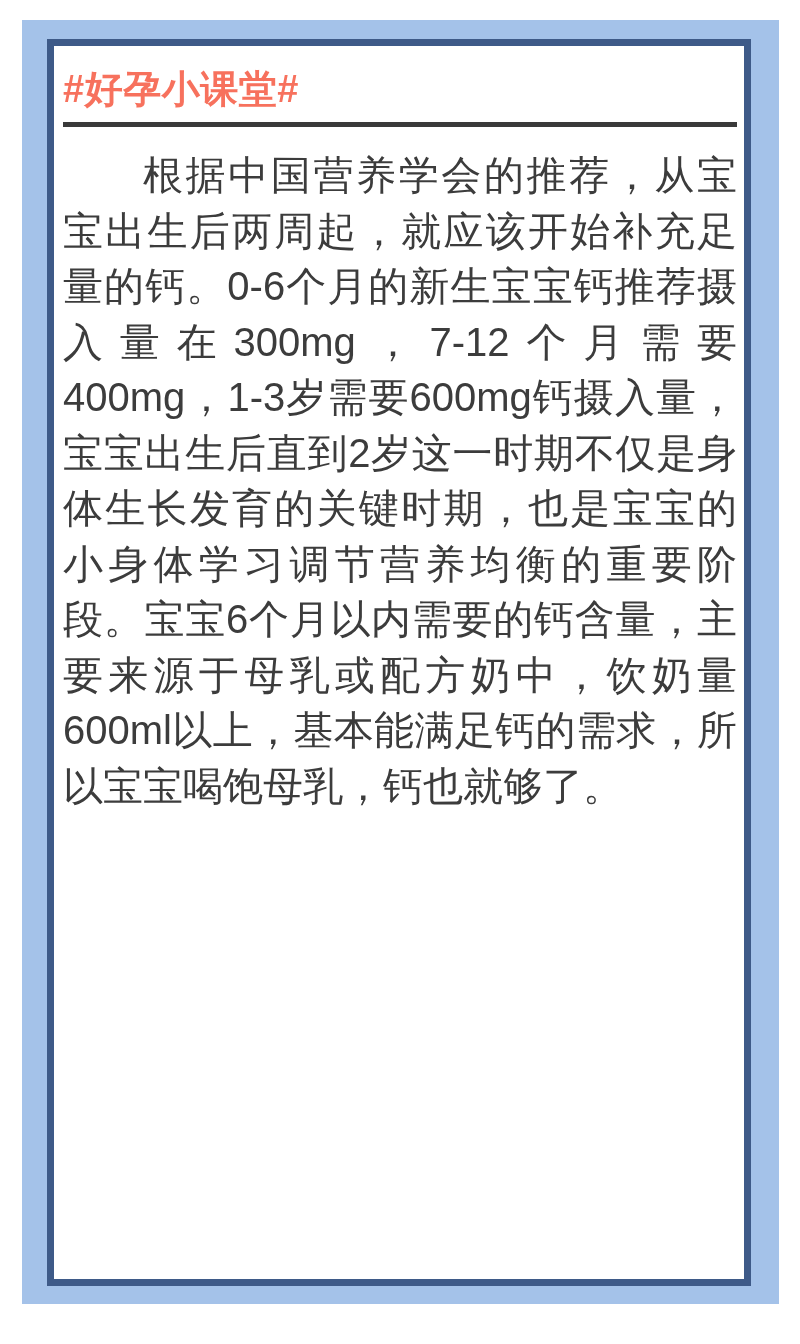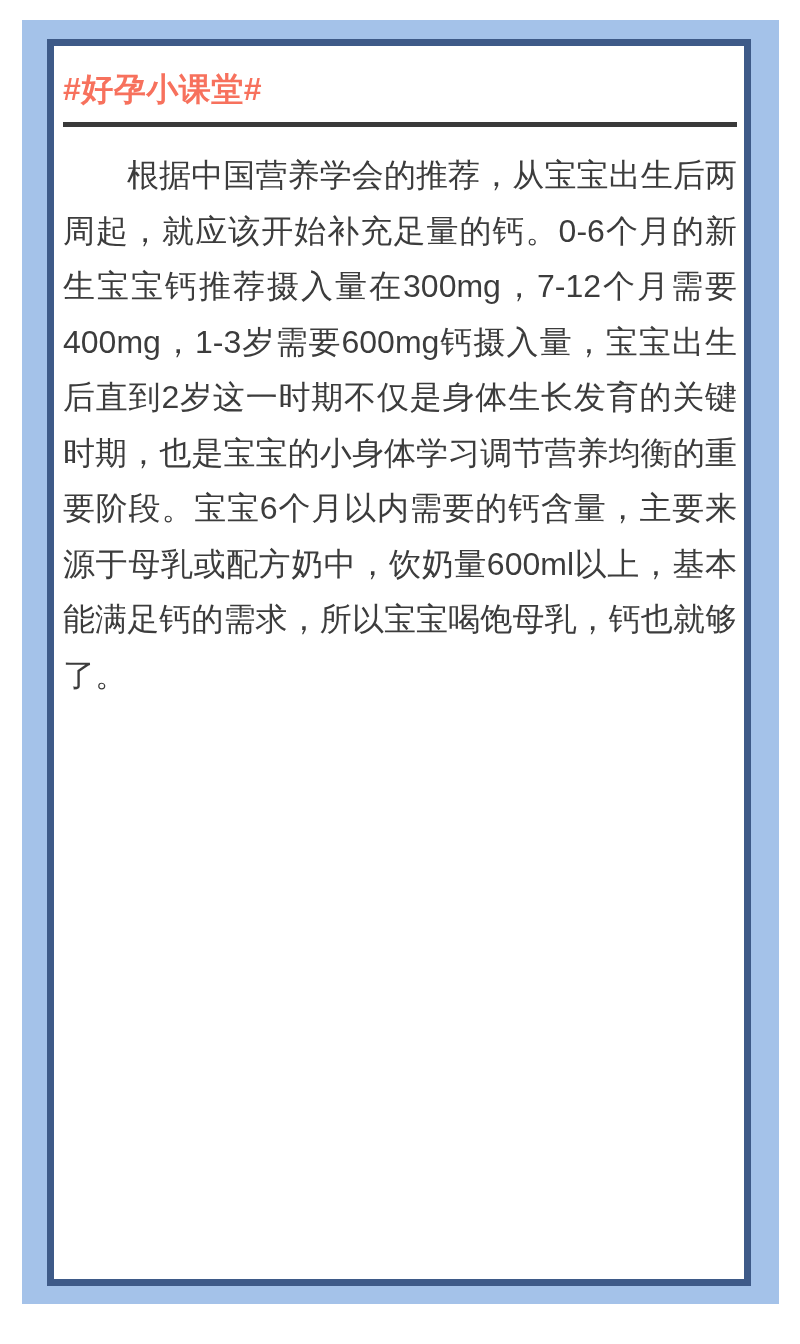--- a/index.html
+++ b/index.html
@@ -30,37 +30,37 @@
     bottom: 18px;
     background: #ffffff;
     border: 7px solid #3E5A88;
   }
 
   .content {
     padding: 22px 7px 0 9px;
   }
 
   .page-title {
-    font-size: 32px;
+    font-size: 38px;
     line-height: 42px;
     font-weight: bold;
     color: #F7715D;
     letter-spacing: 0.5px;
   }
 
   .title-divider {
     height: 5px;
     background: #3A3A3A;
     margin-top: 12px;
     border: none;
   }
 
   .article {
     margin-top: 21px;
-    font-size: 32px;
+    font-size: 40px;
     line-height: 55.5px;
     color: #3C3C3C;
     text-align: justify;
   }
 
   .article p {
     text-indent: 2em;
     margin: 0;
   }
 

